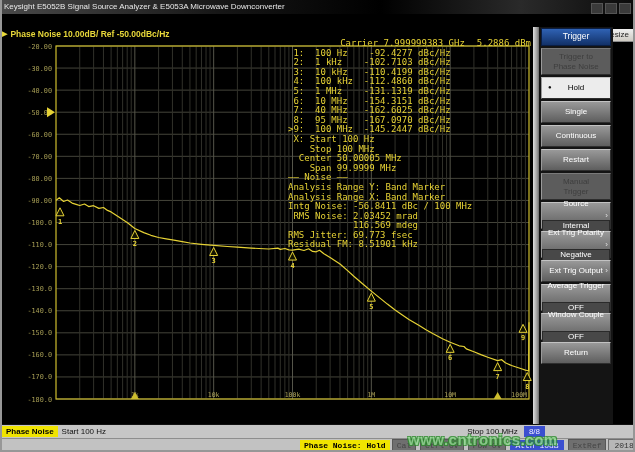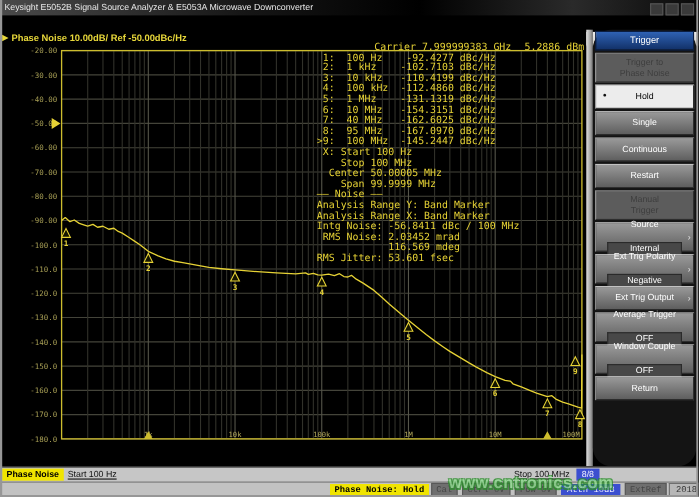--- a/index.html
+++ b/index.html
@@ -25,22 +25,22 @@
     font-family:"DejaVu Sans Mono",monospace;font-size:9px;line-height:9.6px;z-index:5;}
   #carrier-line{display:flex;justify-content:flex-end;gap:12px;white-space:pre;align-items:flex-end;}
   #readout .ro-line{white-space:pre;}
   #row1{position:absolute;left:0;top:383px;width:533px;height:14px;background:#303030;border-top:1px solid #000;
     display:flex;align-items:center;justify-content:space-between;padding:0 6px;box-sizing:border-box;}
   #row1 .chip1{background:#474747;color:#d6d6d6;font-size:7.5px;padding:1px 5px;border:1px solid #5a5a5a;
     border-bottom-color:#222;white-space:nowrap;}
   
   #vdivider{position:absolute;left:533px;top:27px;width:6px;height:397px;
     background:linear-gradient(90deg,#e0e0e0,#9a9a9a 70%,#6a6a6a);}
-  #sidebar{position:absolute;left:539px;top:27px;width:94px;height:397px;background:#141414;
-    display:flex;flex-direction:column;border-radius:17px;}
+  #sidebar{position:absolute;left:539px;top:27px;width:74px;height:397px;background:#141414;
+    display:flex;flex-direction:column;}
   .sk{margin:1px 2px 1px 2px;display:flex;flex-direction:column;align-items:center;justify-content:center;
     font-size:8px;color:#fff;text-align:center;line-height:9.5px;
     background:linear-gradient(#999,#5e5e5e);border:1px solid #2e2e2e;border-top-color:#c2c2c2;border-left-color:#9a9a9a;
     position:relative;flex:0 0 auto;box-sizing:border-box;}
   .sk{height:22px;}
   .sk.double{height:27px;}
   .sk.header{height:18px;background:linear-gradient(#2f62b4,#123168);color:#fff;font-size:8.5px;border-color:#0a1e44;}
   .sk.selected{background:#ececec;color:#000;}
   .sk.disabled{background:#5c5c5c;color:#3e3e3e;border-top-color:#7a7a7a;}
   .sk .bullet{position:absolute;left:6px;top:50%;transform:translateY(-50%);font-size:6px;color:#111;}
@@ -48,21 +48,21 @@
   .sk .val{background:#484848;color:#fff;border:1px solid #2a2a2a;border-bottom-color:#888;
     padding:0 8px;margin-top:11px;font-size:8px;line-height:10px;min-width:50px;}
   
   #row2{position:absolute;left:0;top:424px;width:635px;height:14px;background:#c6c6c6;border-top:1px solid #111;
     display:flex;align-items:center;font-size:8px;color:#111;box-sizing:border-box;padding:0 2px;}
   #row3{position:absolute;left:0;top:438px;width:635px;height:14px;background:#c2c2c2;border-top:1px solid #8d8d8d;
     display:flex;align-items:center;font-size:8px;color:#111;box-sizing:border-box;padding:0 2px;font-family:Liberation Mono, monospace;}
   .chip-y{background:#f0e400;color:#000;padding:1px 4px;font-weight:bold;white-space:nowrap;}
   .chip-b{background:#3b4fd0;color:#eef;padding:1px 5px;margin:0 2px;white-space:nowrap;}
   .chip-d{background:#6f6f6f;color:#454545;padding:1px 4px;margin:0 2px;border:1px solid #585858;white-space:nowrap;}
-  .plain{padding:1px 4px;white-space:nowrap;text-decoration:underline;}
+  .plain{padding:1px 4px;white-space:nowrap;}
   #row2-spacer{width:86px;flex:0 0 auto;}
   #row3-left{flex:0 0 298px;}
   #timestamp{margin-left:auto;margin-right:3px;background:#b7b7b7;border:1px solid #888;
     border-top-color:#6e6e6e;border-left-color:#6e6e6e;border-bottom-color:#e8e8e8;border-right-color:#e8e8e8;
     color:#333;padding:1px 5px;white-space:nowrap;}
   #watermark{position:absolute;left:408px;top:426px;width:226px;height:26px;z-index:70;
     font-size:15px;font-weight:bold;color:#8fdc8f;letter-spacing:.5px;
     text-shadow:1px 1px 0 #2c8c2c,-1px -1px 0 #2c8c2c,1px -1px 0 #2c8c2c,-1px 1px 0 #2c8c2c;
     opacity:.8;display:flex;align-items:center;}
 </style>
@@ -227,21 +227,22 @@
           <div class="ro-line"> X: Start 100 Hz</div>
           <div class="ro-line">    Stop 100 MHz</div>
           <div class="ro-line">  Center 50.00005 MHz</div>
           <div class="ro-line">    Span 99.9999 MHz</div>
           <div class="ro-line">―― Noise ――</div>
           <div class="ro-line">Analysis Range Y: Band Marker</div>
           <div class="ro-line">Analysis Range X: Band Marker</div>
           <div class="ro-line">Intg Noise: -56.8411 dBc / 100 MHz</div>
           <div class="ro-line"> RMS Noise: 2.03452 mrad</div>
           <div class="ro-line">            116.569 mdeg</div>
-          <div class="ro-line">RMS Jitter: 53.601 fsec</div>
+          <div class="ro-line">RMS Jitter: 69.773 fsec</div>
+          <div class="ro-line">Residual FM: 8.51901 kHz</div>
         </div>
     </div>
 
   </div>
 
   <div id="vdivider"></div>
 
   <div id="sidebar">
       <div class="sk header">Trigger</div>
       <div class="sk double disabled">

